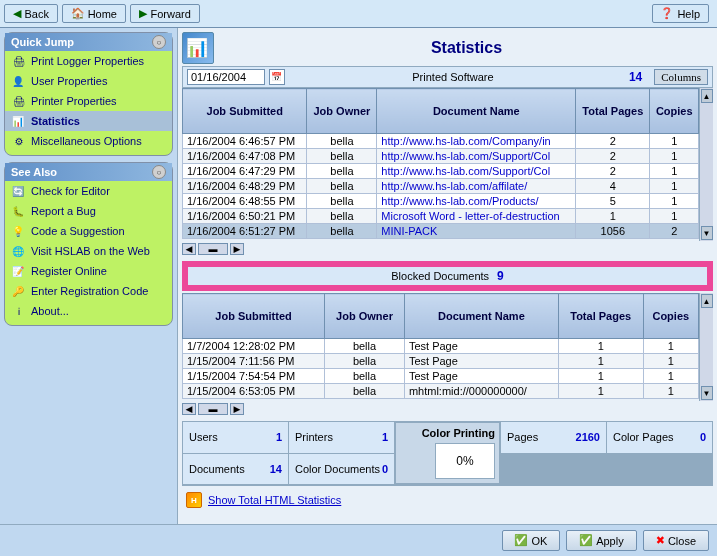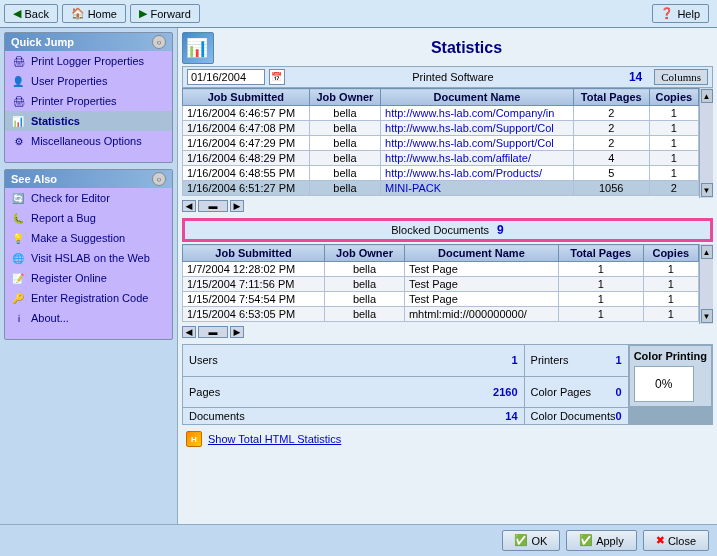--- a/index.html
+++ b/index.html
@@ -41,25 +41,25 @@
     
     .sidebar {
       width: 178px;
       background: #c0d8f0;
       border-right: 1px solid #90aac0;
       display: flex;
       flex-direction: column;
       padding: 4px;
     }
     .quick-jump-section {
-      background: #c4b5fd;
+      background: #bef264;
       border: 1px solid #8090a8;
-      border-radius: 2px;
+      border-radius: 8px;
       margin-bottom: 6px;
-      padding-bottom: 11px;
+      padding-bottom: 4px;
     }
     .section-header {
       background: linear-gradient(to right, #6090c8, #90b8e0);
       color: white;
       font-weight: bold;
       font-size: 11px;
       padding: 2px 6px;
       display: flex;
       align-items: center;
       justify-content: space-between;
@@ -152,41 +152,41 @@
     
     .data-table {
       width: 100%;
       border-collapse: collapse;
       font-size: 11px;
       margin-bottom: 2px;
     }
     .data-table th {
       background: linear-gradient(to bottom, #c8daf0, #a8c0e0);
       border: 1px solid #7090b0;
-      padding: 2px 4px;
+      padding: 16px 4px;
       text-align: center;
       font-weight: bold;
       color: #000040;
     }
     .data-table td {
       border: 1px solid #b0c0d8;
       padding: 1px 4px;
       background: white;
     }
     .data-table tr:nth-child(even) td { background: #f0f4f8; }
     .data-table tr.selected td { background: #b8cce0; }
     .data-table td.center { text-align: center; }
     .data-table td.url { color: #0000cc; }
     
     .section-bar {
       display: flex;
       align-items: center;
       justify-content: center;
       background: #d8e8f8;
-      border: 3px solid #ec4899;
+      border: 6px solid #ec4899;
       padding: 2px 4px;
       margin: 4px 0 2px 0;
       gap: 8px;
     }
     .section-bar .count {
       font-weight: bold;
       color: #0000cc;
       font-size: 12px;
     }
     
@@ -203,21 +203,21 @@
       border: 1px solid #7090b0;
       cursor: pointer;
       display: flex;
       align-items: center;
       justify-content: center;
       font-size: 9px;
     }
     
     .stats-grid {
       display: grid;
-      grid-template-columns: 1fr;
+      grid-template-columns: 1fr 1fr 1fr 1fr 1fr;
       grid-template-rows: auto auto auto;
       gap: 1px;
       margin-top: 4px;
       background: #90aac0;
       border: 1px solid #90aac0;
     }
     .stats-cell {
       background: #d8e8f8;
       padding: 2px 6px;
       display: flex;
@@ -387,21 +387,21 @@
         <div class="sidebar-item">
           <span class="icon">🔄</span>
           <span>Check for Editor</span>
         </div>
         <div class="sidebar-item">
           <span class="icon">🐛</span>
           <span>Report a Bug</span>
         </div>
         <div class="sidebar-item">
           <span class="icon">💡</span>
-          <span>Make a Suggestion</span>
+          <span>Code a Suggestion</span>
         </div>
         <div class="sidebar-item">
           <span class="icon">🌐</span>
           <span>Visit HSLAB on the Web</span>
         </div>
         <div class="sidebar-item">
           <span class="icon">📝</span>
           <span>Register Online</span>
         </div>
         <div class="sidebar-item">
@@ -473,20 +473,27 @@
     <td class="center">4</td>
     <td class="center">1</td>
   </tr>
               <tr>
     <td>1/16/2004 6:48:55 PM</td>
     <td class="center">bella</td>
     <td class="url">http://www.hs-lab.com/Products/</td>
     <td class="center">5</td>
     <td class="center">1</td>
   </tr>
+              <tr>
+    <td>1/16/2004 6:50:21 PM</td>
+    <td class="center">bella</td>
+    <td class="url">Microsoft Word - letter-of-destruction</td>
+    <td class="center">1</td>
+    <td class="center">1</td>
+  </tr>
               <tr class="selected">
     <td>1/16/2004 6:51:27 PM</td>
     <td class="center">bella</td>
     <td class="url">MINI-PACK</td>
     <td class="center">1056</td>
     <td class="center">2</td>
   </tr>
             </tbody>
         </table>
         <div class="vtscroll" style="width:14px;">
@@ -562,21 +569,21 @@
 
       <div class="stats-grid">
         <div class="stats-cell">
           <span>Users</span>
           <span class="val">1</span>
         </div>
         <div class="stats-cell">
           <span>Printers</span>
           <span class="val">1</span>
         </div>
-        <div style="grid-row:1/3;grid-column:3;background:#c8d8e8;display:flex;flex-direction:column;align-items:flex-start;justify-content:center;padding:4px;border:1px solid #90aac0;">
+        <div style="grid-row:1/3;grid-column:3;background:#c8d8e8;display:flex;flex-direction:column;align-items:flex-end;justify-content:center;padding:4px;border:1px solid #90aac0;">
           <span style="font-weight:bold;font-size:11px;">Color Printing</span>
           <div style="background:white;border:1px solid #90aac0;width:60px;height:36px;display:flex;align-items:center;justify-content:center;margin-top:4px;font-size:12px;">
             <span>0%</span>
           </div>
         </div>
         <div class="stats-cell">
           <span>Pages</span>
           <span class="val">2160</span>
         </div>
         <div class="stats-cell">

